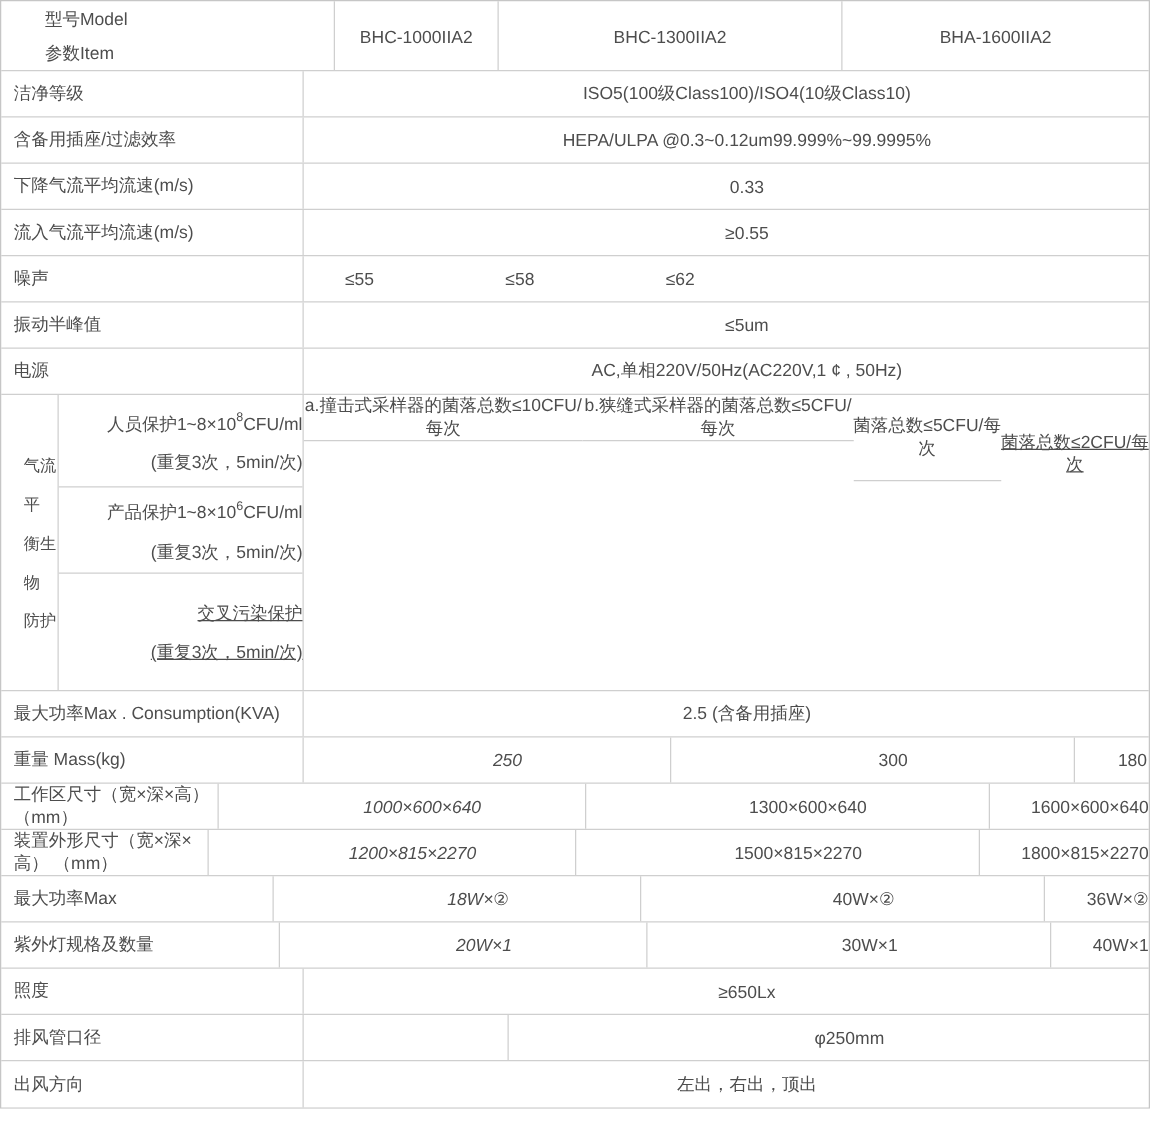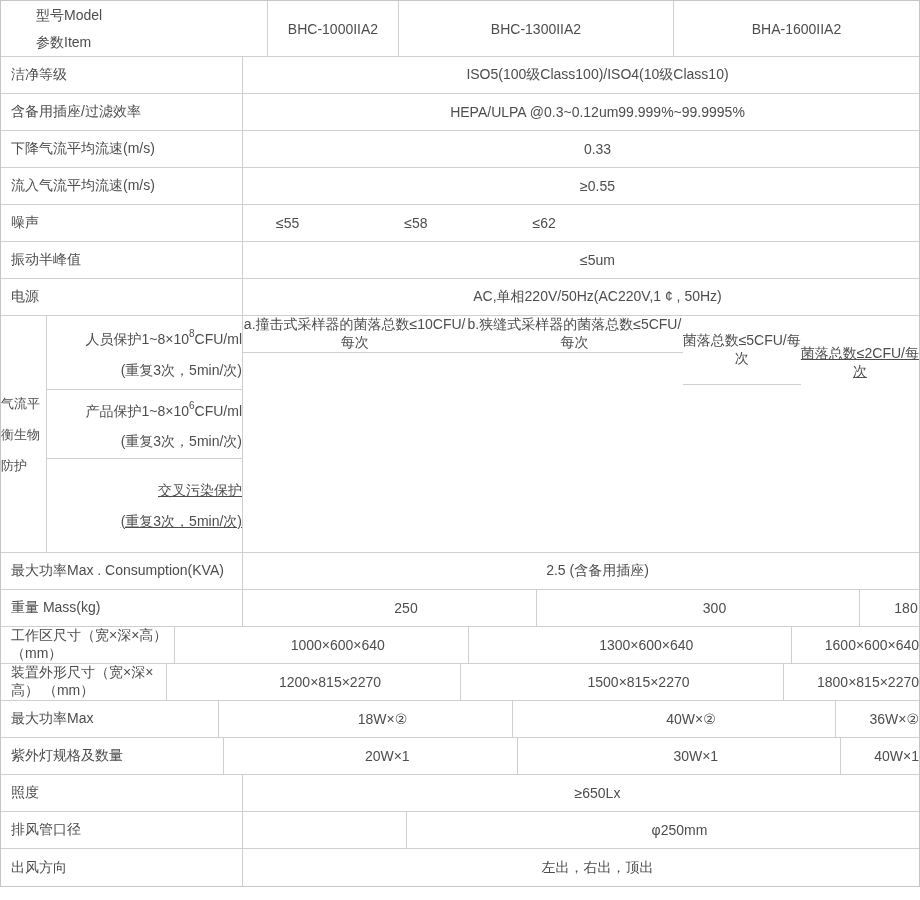--- a/index.html
+++ b/index.html
@@ -18,32 +18,32 @@
   .row:last-child { border-bottom: none; }
   .cell {
     border-right: 1px solid #cfcfcf;
     display: flex; flex-direction: column; justify-content: center;
   }
   .cell:last-child { border-right: none; }
   .label { width: 242px; padding-left: 10px; align-items: flex-start; }
   .val { flex: 1; align-items: center; text-align: center; }
   .w131 { width: 131px; flex: none; align-items: center; }
   .w275 { width: 275px; flex: none; align-items: center; text-align: right; }
-  .w261 { width: 261px; flex: none; align-items: center; }
+  .w261 { width: 261px; flex: none; align-items: center; font-style: italic; }
   .w290 { width: 290px; flex: none; align-items: center; }
   .r68 { height: 56px; padding-left: 25px; }
   .r37 { height: 37px; gap: 33px; }
   .r237 { height: 237px; }
   .header-label div { line-height: 27px; }
   
   .noise-vals { flex-direction: row; justify-content: flex-start; gap: 105px; padding-right: 17px; }
   
   .bio-group {
     width: 46px; flex: none;
-    padding-left: 0; font-size: 13px; line-height: 31px;
+    padding-left: 18px; font-size: 13px; line-height: 31px;
     white-space: pre-line; align-items: flex-start;
   }
   .bio-mid { width: 196px; flex: none; display: flex; flex-direction: column; border-right: 1px solid #cfcfcf; }
   .bio-right { flex: 1; display: flex; }
   .bio-sub, .bio-val {
     display: flex; flex-direction: column; justify-content: center;
     text-align: center; border-bottom: 1px solid #cfcfcf; align-items: flex-end;
   }
   .bio-sub:last-child, .bio-val:last-child { border-bottom: none; text-decoration: underline; }
   .h74 { height: 74px; } .h69 { height: 69px; } .h93 { height: 93px; } .h37 { height: 37px; }

